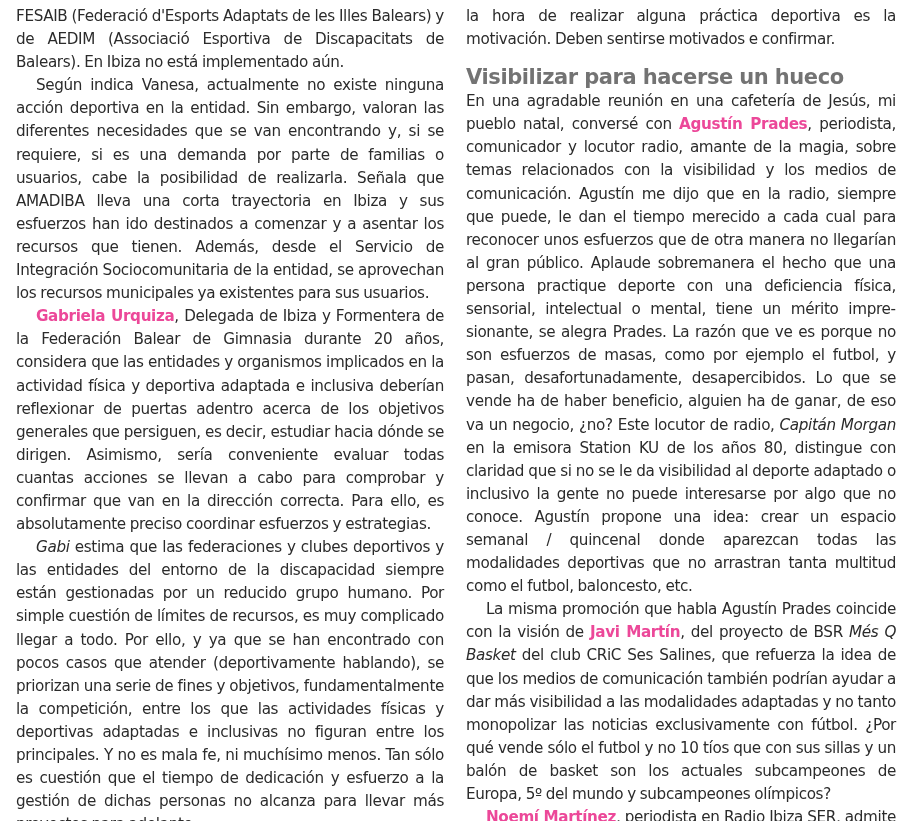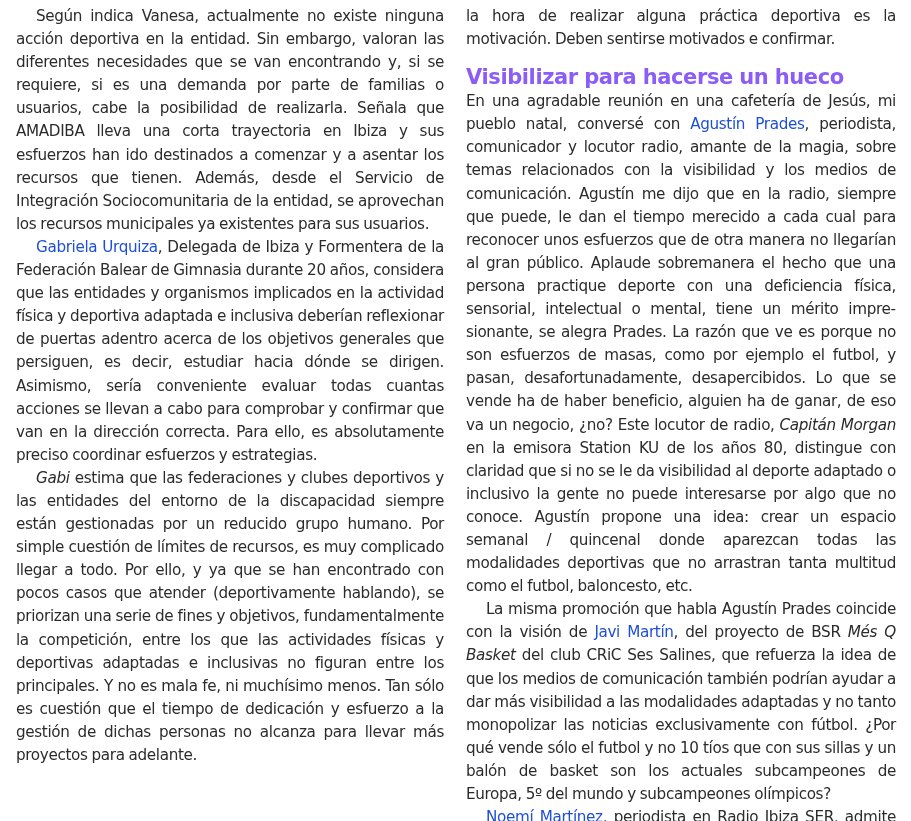--- a/index.html
+++ b/index.html
@@ -21,38 +21,39 @@
     line-height: 23.1px;
     text-align: justify;
     hyphens: manual;
     letter-spacing: -0.35px;
     word-spacing: -0.5px;
   }
   .col-left { left: 16px; }
   .col-right { left: 466px; width: 430px; }
   p { margin: 0; }
   p.indent { text-indent: 20px; }
-  b { font-weight: normal; color: #1d4ed8; }
+  b { font-weight: bold; color: #ec4899; }
   i { }
   h2 {
     margin: 13px 0 0 0;
     font-size: 21px;
     line-height: 26px;
     font-weight: bold;
-    color: #8b5cf6;
+    color: #737373;
     letter-spacing: -0.4px;
     text-align: left;
   }
 </style>
 </head>
 <body>
 
 <div class="page">
 
   <div class="col col-left">
+    <p>FESAIB (Federació d'Esports Adaptats de les Illes Balears) y de AEDIM (Associació Esportiva de Discapacitats de Balears). En Ibiza no está implementado aún.</p>
     <p class="indent">Según indica Vanesa, actualmente no existe ninguna acción deportiva en la entidad. Sin embargo, valoran las diferentes necesidades que se van encontrando y, si se requiere, si es una demanda por parte de familias o usuarios, cabe la posibilidad de realizarla. Señala que AMADIBA lleva una corta trayecto­ria en Ibiza y sus esfuerzos han ido destinados a comenzar y a asentar los recursos que tienen. Además, desde el Servicio de Integración Sociocomunitaria de la entidad, se aprovechan los recursos municipales ya existentes para sus usuarios.</p>
     <p class="indent"><b>Gabriela Urquiza</b><span>, Delegada de Ibiza y Formentera de la Fe­deración Balear de Gimnasia durante 20 años, considera que las entidades y organismos implicados en la actividad física y deportiva adaptada e inclusiva deberían reflexionar de puertas adentro acerca de los objetivos generales que persiguen, es de­cir, estudiar hacia dónde se dirigen. Asimismo, sería convenien­te evaluar todas cuantas acciones se llevan a cabo para compro­bar y confirmar que van en la dirección correcta. Para ello, es absolutamente preciso coordinar esfuerzos y estrategias.</span></p>
     <p class="indent"><i>Gabi</i><span> estima que las federaciones y clubes deportivos y las entidades del entorno de la discapacidad siempre están ges­tionadas por un reducido grupo humano. Por simple cuestión de límites de recursos, es muy complicado llegar a todo. Por ello, y ya que se han encontrado con pocos casos que atender (deportivamente hablando), se priorizan una serie de fines y objetivos, fundamentalmente la competición, entre los que las actividades físicas y deportivas adaptadas e inclusivas no figuran entre los principales. Y no es mala fe, ni muchísimo menos. Tan sólo es cuestión que el tiempo de dedicación y es­fuerzo a la gestión de dichas personas no alcanza para llevar más proyectos para adelante.</span></p>
 
   </div>
 
   <div class="col col-right">
     <p>la hora de realizar alguna práctica deportiva es la motivación. Deben sentirse motivados e confirmar.</p>
     <h2>Visibilizar para hacerse un hueco</h2>
     <p><span>En una agradable reunión en una cafetería de Jesús, mi pueblo natal, conversé con </span><b>Agustín Prades</b><span>, periodista, comunicador y locutor radio, amante de la magia, sobre temas relacionados con la visibilidad y los medios de comunicación. Agustín me dijo que en la radio, siempre que puede, le dan el tiempo me­recido a cada cual para reconocer unos esfuerzos que de otra manera no llegarían al gran público. Aplaude sobremanera el hecho que una persona practique deporte con una deficiencia física, sensorial, intelectual o mental, tiene un mérito impre­sionante, se alegra Prades. La razón que ve es porque no son esfuerzos de masas, como por ejemplo el futbol, y pasan, des­afortunadamente, desapercibidos. Lo que se vende ha de ha­ber beneficio, alguien ha de ganar, de eso va un negocio, ¿no? Este locutor de radio, </span><i>Capitán Morgan</i><span> en la emisora Station KU de los años 80, distingue con claridad que si no se le da visi­bilidad al deporte adaptado o inclusivo la gente no puede in­teresarse por algo que no conoce. Agustín propone una idea: crear un espacio semanal / quincenal donde aparezcan todas las modalidades deportivas que no arrastran tanta multitud como el futbol, baloncesto, etc.</span></p>

